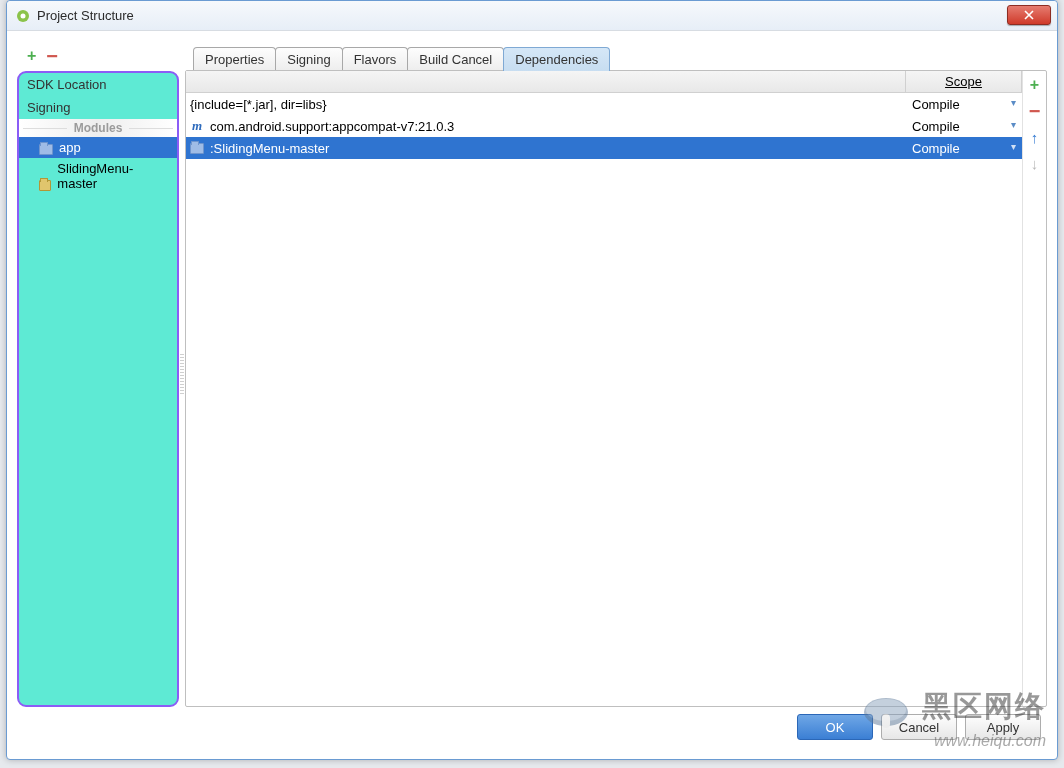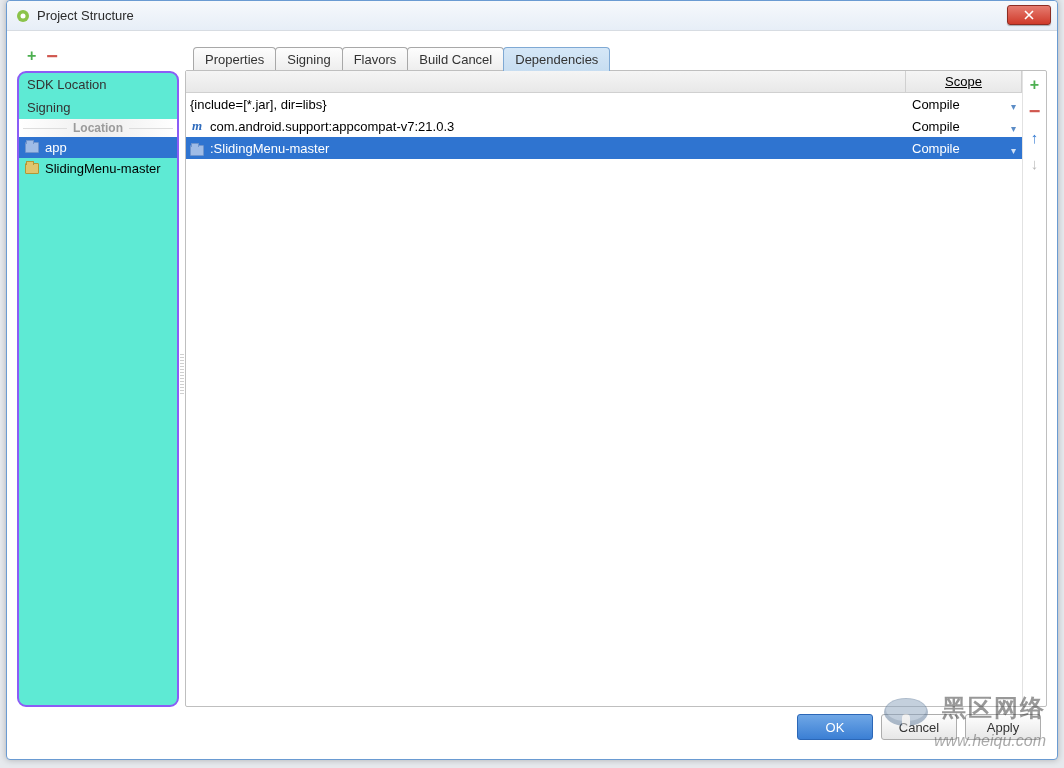--- a/index.html
+++ b/index.html
@@ -41,21 +41,21 @@
   .side-item { padding: 4px 8px; color:#333; cursor:default; }
   .modules-label {
     text-align:center; color:#9b9b9b; font-weight:bold;
     background: linear-gradient(to right,#fff,#eee,#fff);
     position: relative; padding:2px 0; font-size:12px;
   }
   .modules-label::before, .modules-label::after {
     content:""; position:absolute; top:50%; width:28%; height:1px; background:#ddd;
   }
   .modules-label::before { left:4px; } .modules-label::after { right:4px; }
-  .mod-item { display:flex; align-items:center; gap:6px; padding:3px 6px; }
+  .mod-item { display:flex; align-items:flex-end; gap:6px; padding:3px 20px; }
   .mod-item.selected { background:#2f74d0; color:#fff; }
   .folder-icon { display:inline-block; width:14px; height:11px; background:#e0c56d; border:1px solid #b29736; border-radius:1px; position:relative; }
   .folder-icon::before { content:""; position:absolute; top:-3px; left:0; width:6px; height:3px; background:#e0c56d; border:1px solid #b29736; border-bottom:none; border-radius:1px 1px 0 0;}
   .folder-icon.sel { background:#9fbce6; border-color:#6f95cd;}
   .folder-icon.sel::before { background:#9fbce6; border-color:#6f95cd;}
 
   .splitter { width:6px; display:flex; align-items:center; justify-content:center; }
   .splitter .grip { width:4px; height:40px; background:repeating-linear-gradient(#cfcfcf,#cfcfcf 1px,transparent 1px,transparent 3px);}
 
   .mainpane { flex:1; display:flex; flex-direction:column; }
@@ -70,39 +70,39 @@
   .depbox { flex:1; border:1px solid #bfbfbf; border-radius:2px; display:flex; background:#fff; margin-top:-1px;}
   .dep-table { flex:1; display:flex; flex-direction:column; }
   .dep-header {
     display:flex; border-bottom:1px solid #d0d0d0;
     background:linear-gradient(#f5f5f5,#e8e8e8); height:22px;
   }
   .dep-header .col { padding:3px 8px; }
   .col-name { flex:1; border-right:1px solid #d0d0d0;}
   .col-scope { width:116px; text-align:center; border-right:1px solid #d0d0d0;text-decoration:underline;}
   .dep-row { display:flex; align-items:center; height:22px; }
-  .dep-row .c1 { flex:1; display:flex; align-items:flex-end; gap:6px; padding-left:4px;}
-  .dep-row .c2 { width:116px; padding:0 6px; display:flex; align-items:flex-end; justify-content:space-between;margin-left:32px;}
+  .dep-row .c1 { flex:1; display:flex; align-items:center; gap:6px; padding-left:4px;}
+  .dep-row .c2 { width:116px; padding:0 6px; display:flex; align-items:flex-start; justify-content:space-between;margin-left:32px;}
   .dep-row.selected { background:#2f74d0; color:#fff;gap:32px; }
   .chev { color:#5b8cc6; font-size:10px; }
   .dep-row.selected .chev { color:#cfe0f5; }
   .m-icon { font-style:italic; font-weight:bold; color:#2e6bbd; font-family:Georgia,serif; width:14px; text-align:center;}
 
   .dep-toolbar { width:24px; border-left:1px solid #e2e2e2; display:flex; flex-direction:column; align-items:center; padding-top:4px; gap:6px;}
   .tb-btn { width:20px; height:20px; display:flex; align-items:center; justify-content:center; }
   .up-arrow { color:#3b7fd4; font-size:15px; }
   .down-arrow { color:#b9b9b9; font-size:15px; }
 
   .footer { height:40px; display:flex; align-items:center; justify-content:flex-end; gap:8px; padding-right:6px;}
   .btn { min-width:76px; height:26px; border:1px solid #adadad; border-radius:3px;
     background:linear-gradient(#fefefe,#e7e7e7); display:flex; align-items:center; justify-content:center; color:#333;}
   .btn.primary { background:linear-gradient(#6fa7e6,#3b7fd4); border-color:#2b67b7; color:#fff;}
 
   .watermark { position:absolute; right:18px; bottom:18px; opacity:.5; pointer-events:none; text-align:right; color:#333;}
-  .watermark .l1 { font-size:24px; font-weight:bold; font-family:"SimHei","Microsoft YaHei",sans-serif; letter-spacing:2px;}
+  .watermark .l1 { font-size:29px; font-weight:bold; font-family:"SimHei","Microsoft YaHei",sans-serif; letter-spacing:2px;}
   .watermark .l2 { font-size:16px; font-style:italic; color:#555;}
   .watermark svg { vertical-align:middle; margin-right:8px;}
 </style>
 </head>
 <body>
 
 <div class="window">
   <div class="titlebar">
     <svg width="16" height="16">
         <circle cx="8" cy="8" r="6" fill="#8bc34a"></circle>
@@ -120,21 +120,21 @@
   <div class="content">
     <div class="workarea">
       <div class="sidebar">
         <div class="side-toolbar">
           <span class="plus-icon">+</span>
           <span class="minus-icon">−</span>
         </div>
         <div class="side-list">
           <div class="side-item">SDK Location</div>
           <div class="side-item">Signing</div>
-          <div class="modules-label">Location</div>
+          <div class="modules-label">Modules</div>
           <div class="mod-item selected">
             <span class="folder-icon sel"></span>
             <span>app</span>
           </div>
           <div class="mod-item">
             <span class="folder-icon"></span>
             <span>SlidingMenu-master</span>
           </div>
         </div>
       </div>

